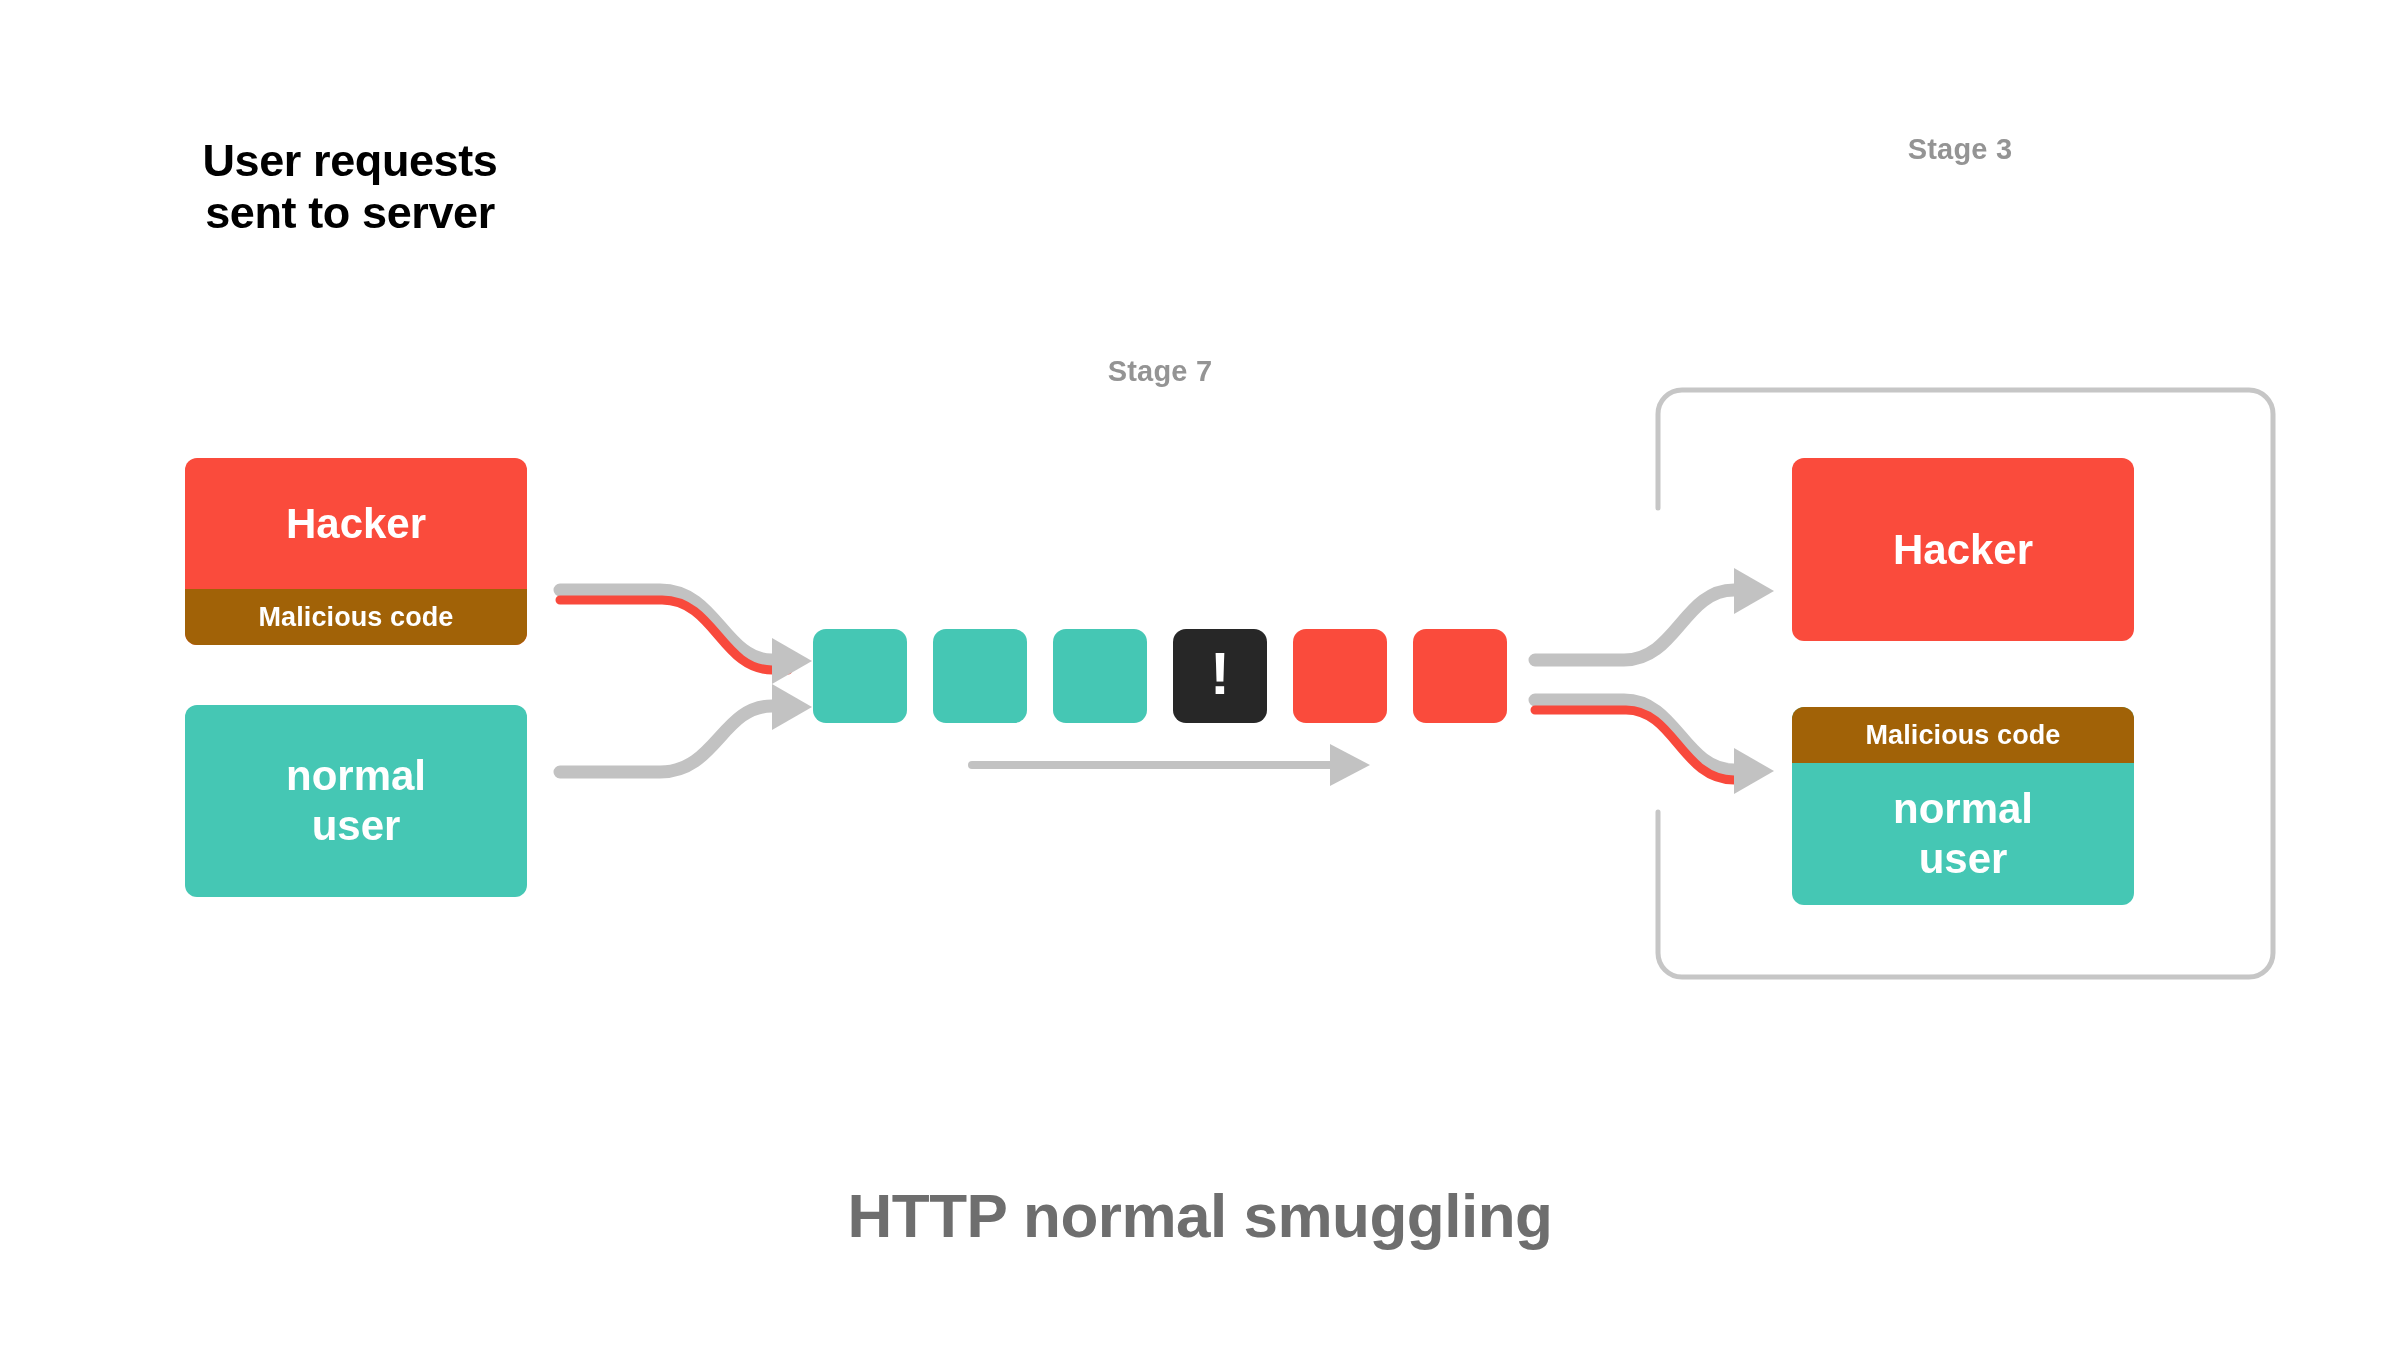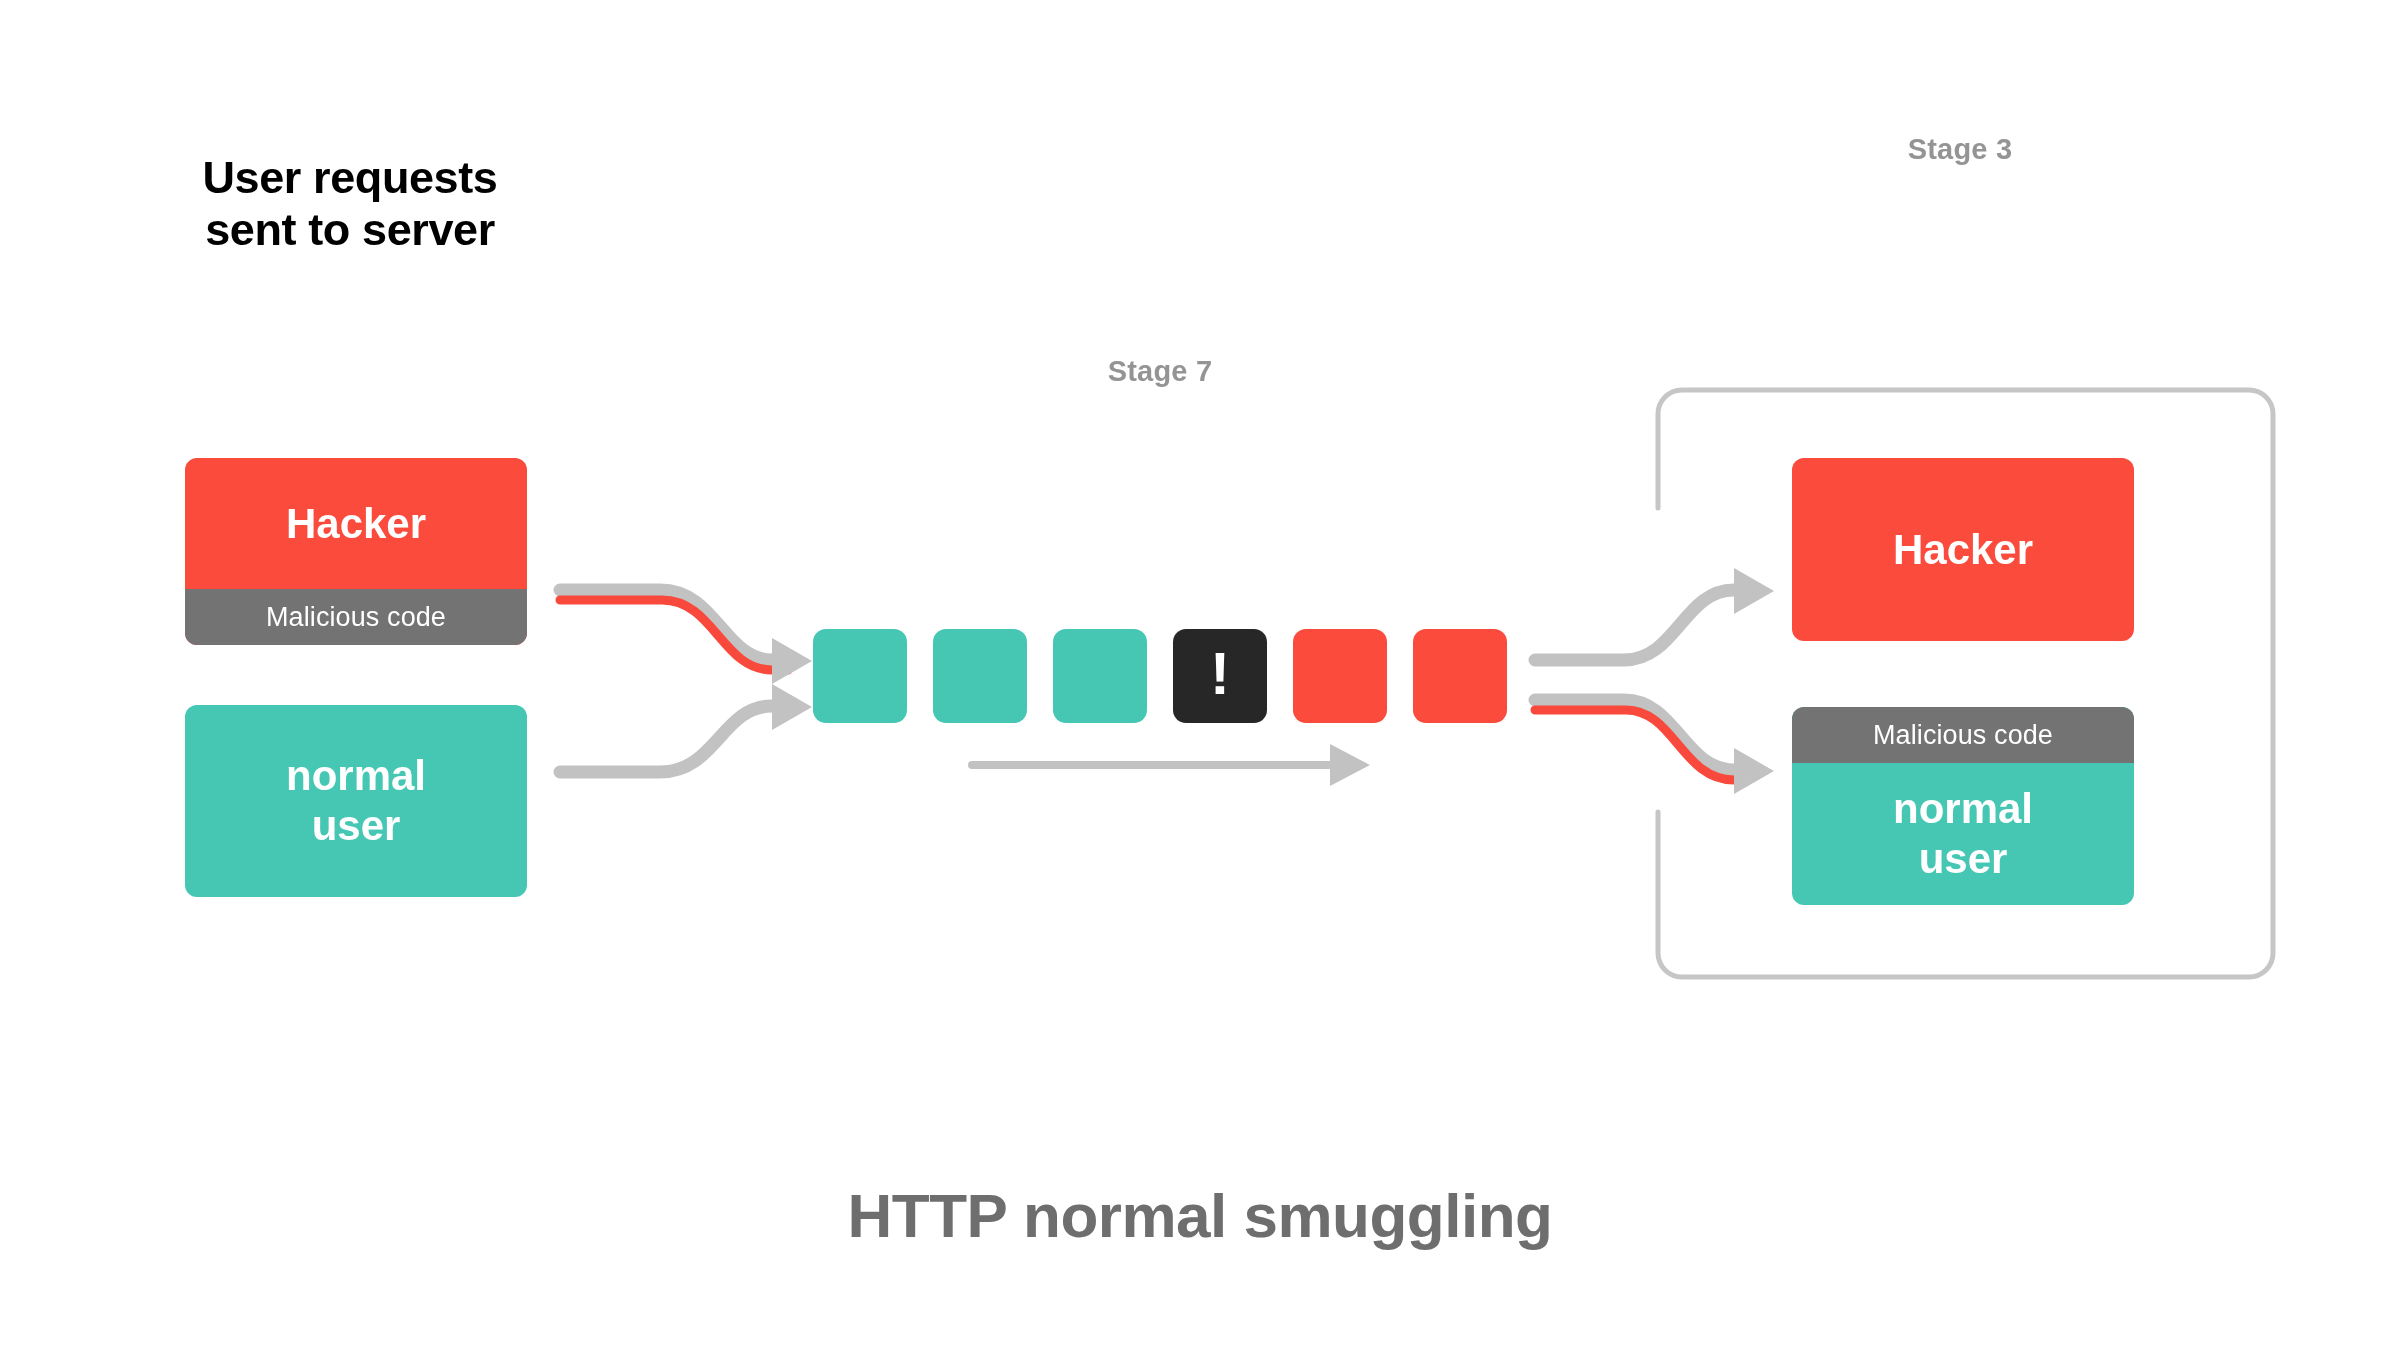--- a/index.html
+++ b/index.html
@@ -28,21 +28,20 @@
     letter-spacing: 0.2px;
     margin-bottom: 14px;
   }
   .stage-title {
     font-size: 45px;
     font-weight: bold;
     color: #000000;
     line-height: 1.16;
     letter-spacing: -0.4px;
     white-space: pre-line;
-    margin-top: 17px;
   }
 
   
   #stage1-head { left: 110px; top: 135px; width: 480px; }
   #stage2-head { left: 870px; top: 357px; width: 580px; }
   #stage3-head { left: 1720px; top: 135px; width: 480px; }
 
   
   .card {
     position: absolute;
@@ -60,23 +59,23 @@
     font-weight: bold;
     text-align: center;
     line-height: 1.18;
     white-space: pre-line;
   }
   .card-strip {
     flex: 0 0 auto;
     display: flex;
     align-items: center;
     justify-content: center;
-    background: #737373;
+    background: #a16207;
     color: #ffffff;
-    font-weight: normal;
+    font-weight: bold;
     font-size: 27px;
     letter-spacing: 0.1px;
   }
   .red  { background: #FA4B3C; }
   .teal { background: #45C7B4; }
 
   #card-hacker-left { left: 185px; top: 458px; width: 342px; height: 187px; }
   #card-hacker-left .card-main { font-size: 42px; }
   #card-hacker-left .card-strip { height: 56px; }
 

